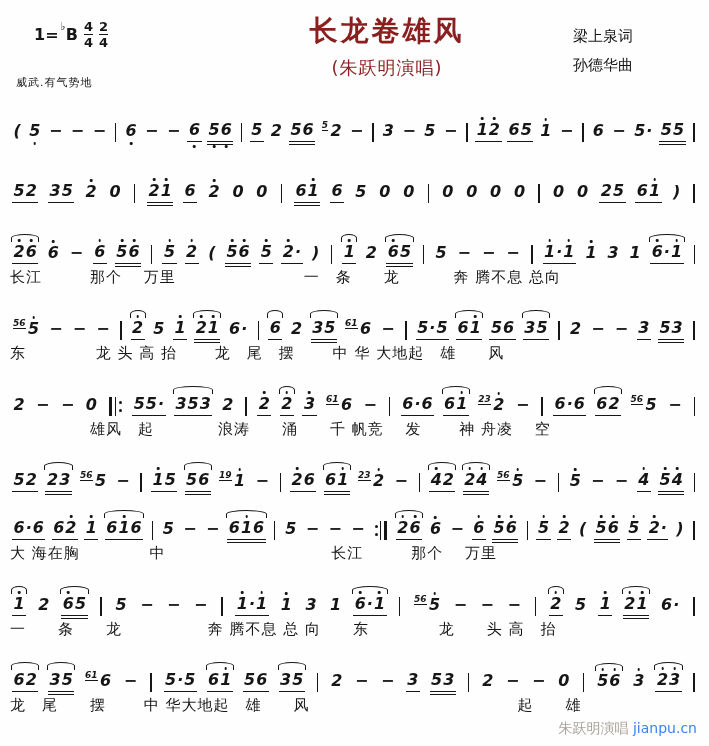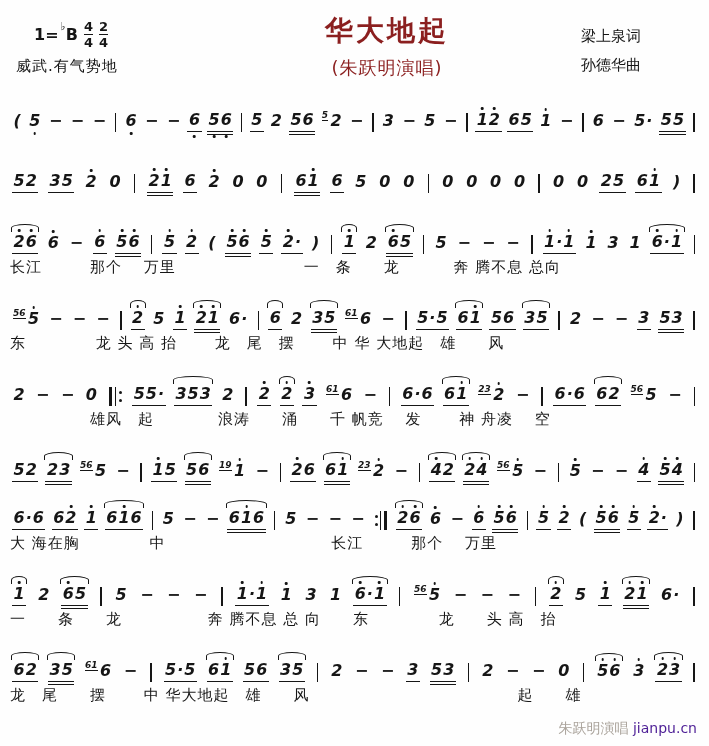--- a/index.html
+++ b/index.html
@@ -5,25 +5,25 @@
   html,body{margin:0;padding:0;background:#e8e8e8;}
   .page{width:709px;height:746px;background:#fefefe;position:relative;overflow:hidden;
         font-family:"DejaVu Sans","Liberation Sans",sans-serif;color:#161616;}
   
   .hgrid{display:grid;grid-template-columns:185px 1fr 120px;padding:12px 16px 2px 16px;}
   .hl{padding-top:8px;}
   .keyline{font-size:16px;font-weight:bold;display:flex;align-items:center;gap:6px;padding-left:18px;}
   .flat{font-size:11px;vertical-align:super;position:relative;top:-4px;}
   .frac{display:inline-flex;flex-direction:column;line-height:1;font-size:13px;font-weight:bold;text-align:center;}
   .frac i{font-style:normal;border-top:1px solid #161616;margin-top:1px;padding-top:1px;}
-  .tempo{font-size:15px;margin-top:8px;letter-spacing:1px;}
+  .tempo{font-size:11px;margin-top:26px;letter-spacing:1px;}
   .hc{text-align:center;}
   .title{font-size:28px;font-weight:bold;letter-spacing:3px;}
   .subtitle{font-size:18px;margin-top:6px;letter-spacing:1px;}
-  .hr2{font-size:15px;line-height:1.9;padding-top:10px;white-space:nowrap;margin-left:8px;}
+  .hr2{font-size:15px;line-height:1.9;padding-top:10px;white-space:nowrap;}
   
   .score{padding:4px 10px 0 10px;}
   .music{display:flex;justify-content:space-between;align-items:flex-end;
          height:36px;padding:10px 2px 2px 2px;white-space:nowrap;
          font-style:italic;font-weight:bold;font-size:16px;}
   .lyrics{display:flex;justify-content:space-between;align-items:flex-start;
           font-size:15px;white-space:pre;margin:2px 0 7px 0;letter-spacing:1px;}
   .sys.nolyr .music{margin-bottom:13px;}
   .tok{position:relative;display:inline-flex;align-items:flex-end;padding:1px 1px 2px 1px;}
   .tok.u1{border-bottom:1.5px solid #161616;}
@@ -64,21 +64,21 @@
             <i>4</i>
           </span>
         <span class="frac">
             <span>2</span>
             <i>4</i>
           </span>
       </div>
       <div class="tempo">威武.有气势地</div>
     </div>
     <div class="hc">
-      <div class="title" style="color: rgb(139, 31, 31);">华大地起</div>
+      <div class="title" style="color: rgb(139, 31, 31);">长龙卷雄风</div>
       <div class="subtitle" style="color: rgb(139, 31, 31);">(朱跃明演唱)</div>
     </div>
     <div class="hr2">
       <div>梁上泉词</div>
       <div>孙德华曲</div>
     </div>
   </div>
 
   <div class="score" id="score">
       <div class="sys nolyr">
@@ -963,16 +963,16 @@
         </div>
         <div class="lyrics"><span>龙　尾　　摆　　 中 华大地起　雄　　风　　　　　　　　　　　　　起　　雄</span></div>
       </div>
       <div class="sys">
         <div class="music"></div>
       </div>
     </div>
 
   <div class="footer">
     <span style="color: rgb(170, 163, 155);">朱跃明演唱</span>
-    <span style="color: #4c1d95;">jianpu.cn</span>
+    <span style="color: #3b82f6;">jianpu.cn</span>
   </div>
 
 </div>
 
 </body></html>

